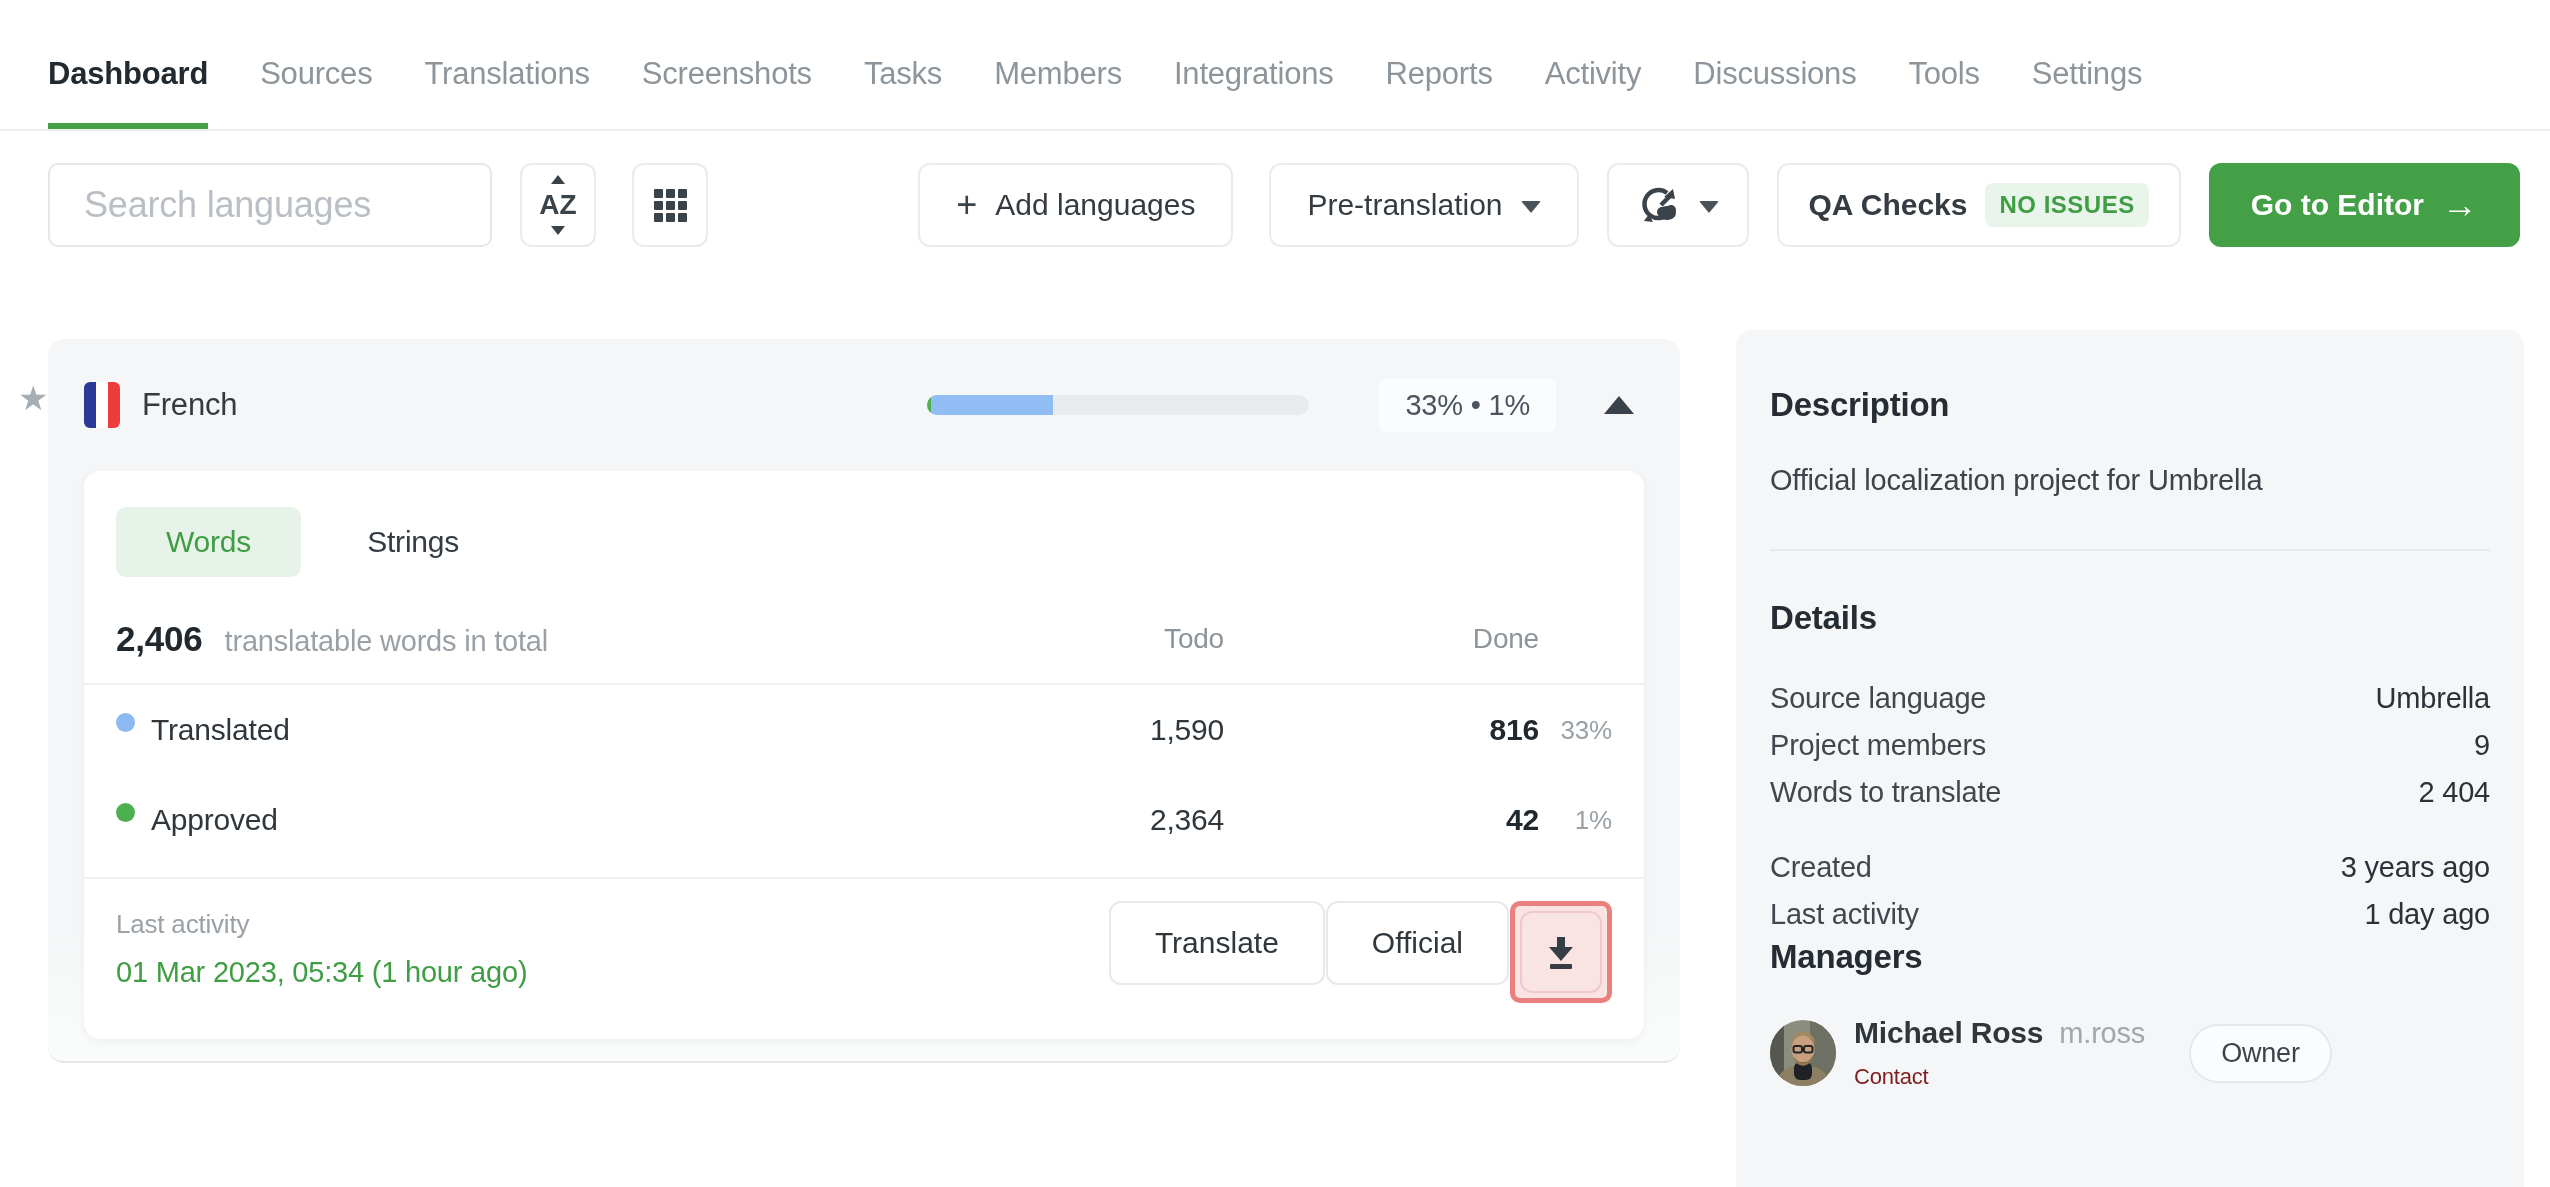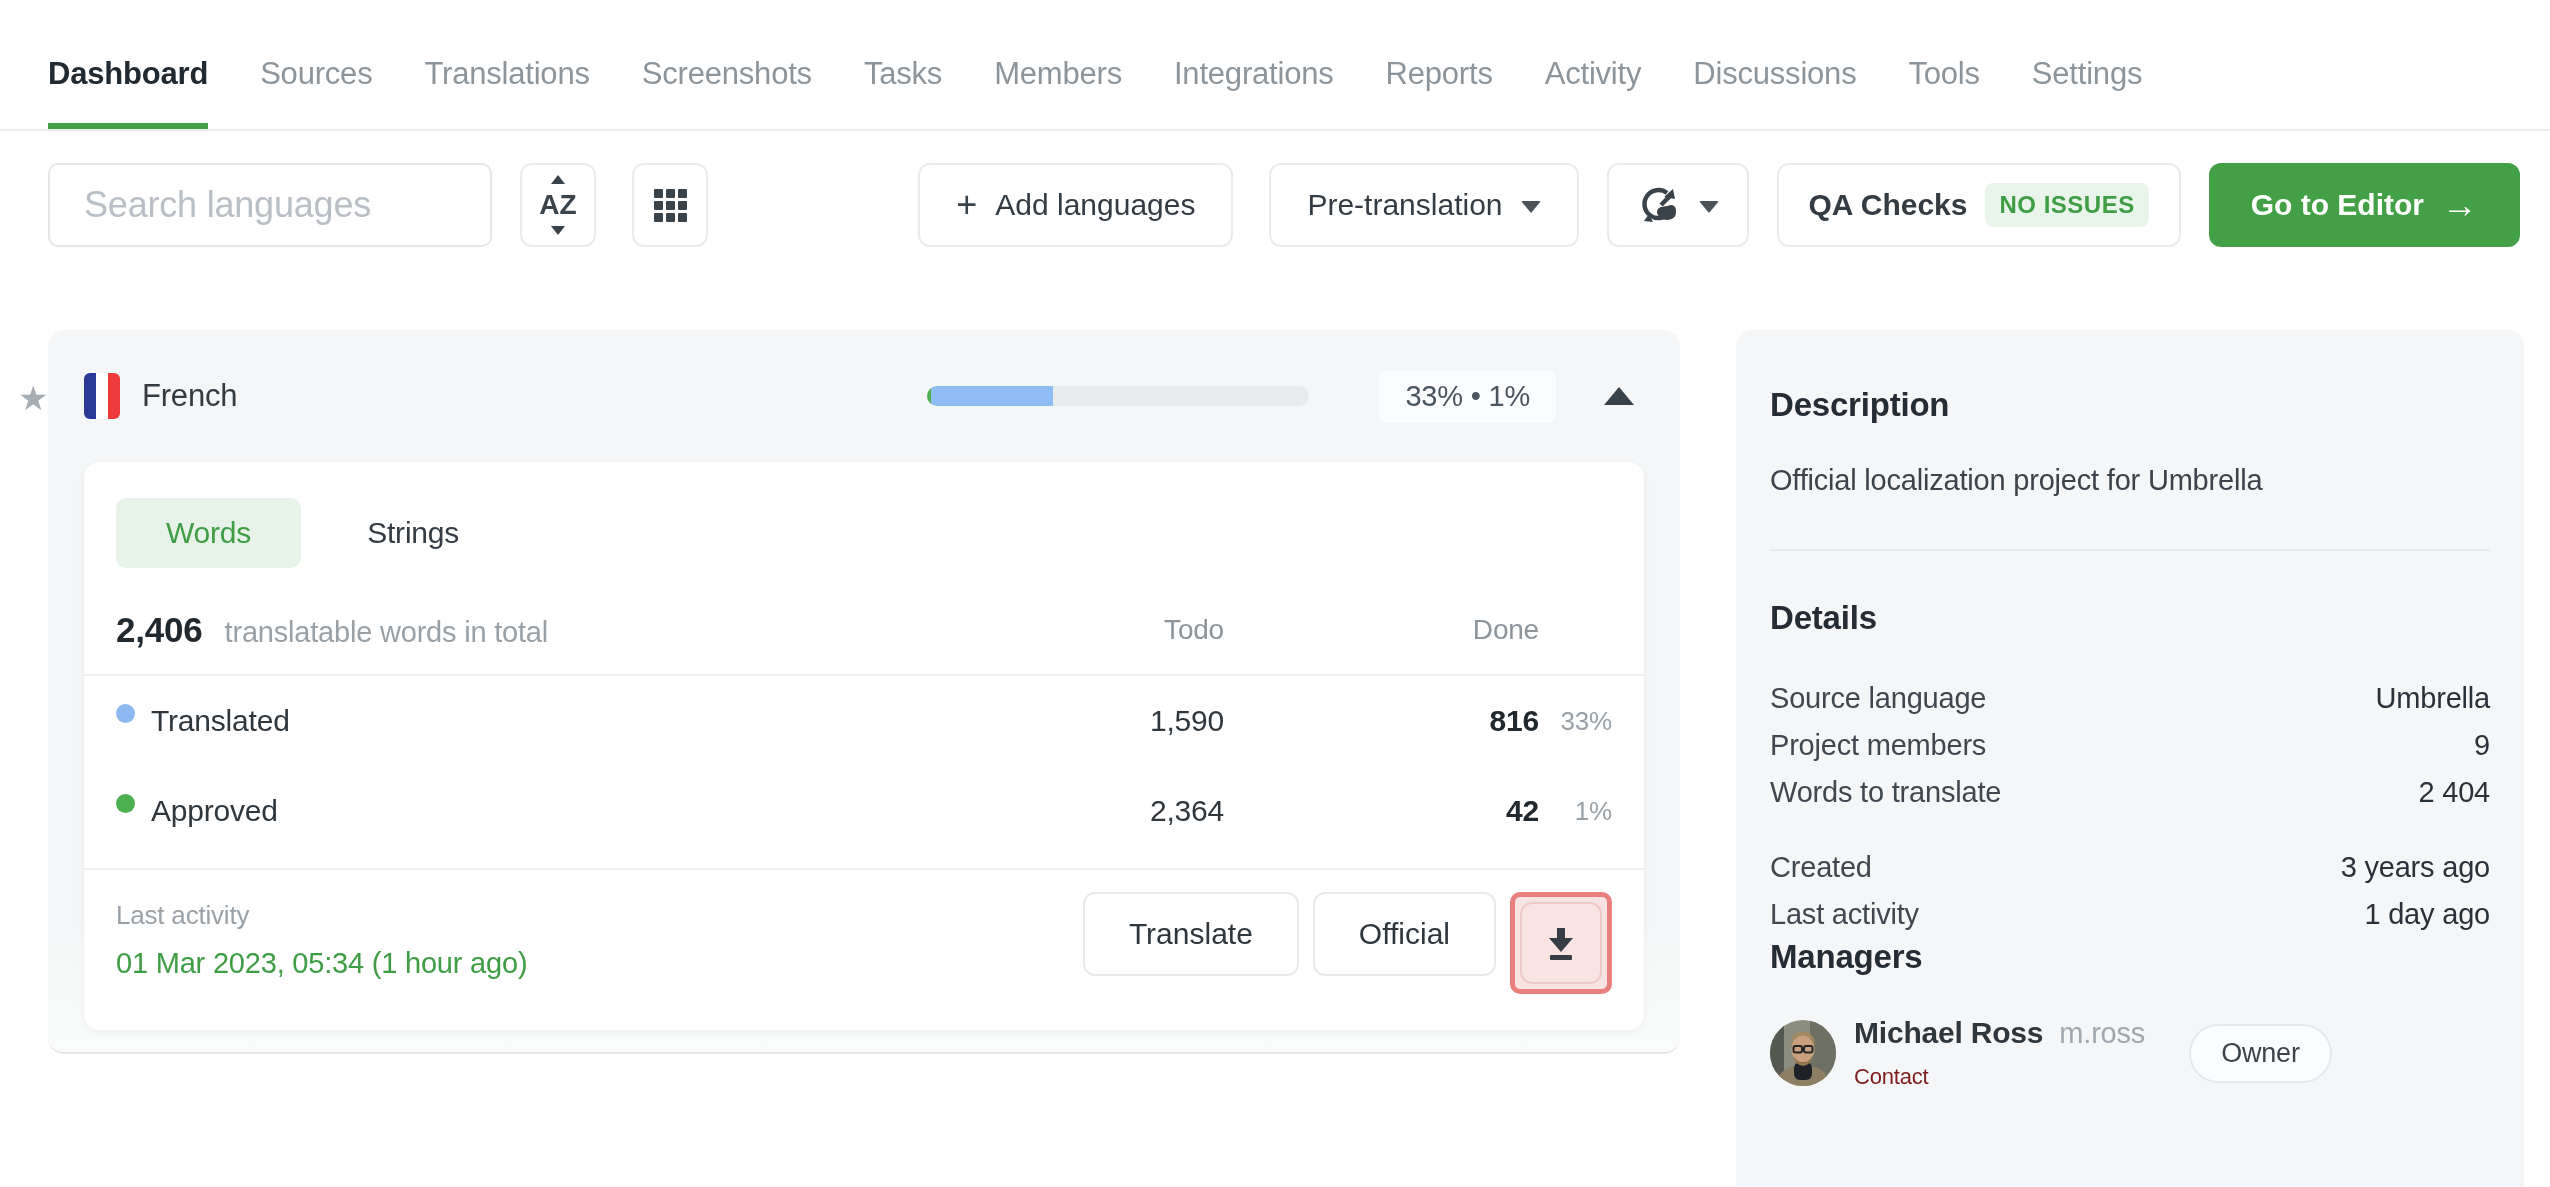--- a/index.html
+++ b/index.html
@@ -72,21 +72,21 @@
   .editor-btn {
     background:#43a047; border-color:#43a047; color:#fff; font-weight:700; padding:0 40px;
   }
   .editor-arrow { font-size:36px; font-weight:400; line-height:1; }
 
   
   .fav-star { position:absolute; left:18px; top:378px; font-size:34px; color:#a6adb3; cursor:pointer; }
 
   
   .lang-card {
-    position:absolute; left:48px; top:330px; width:1632px; height:724px;
+    position:absolute; left:48px; top:339px; width:1632px; height:724px;
     background:linear-gradient(#f5f6f7 0%,#f5f6f7 82%,#fafbfb 100%);
     border-radius:16px; border-bottom:2px solid #e4e6e8;
   }
   .lang-header { height:132px; display:flex; align-items:center; padding:0 36px; }
   .flag {
     width:36px; height:46px; border-radius:6px; overflow:hidden; display:flex;
     box-shadow:inset 0 0 0 1px rgba(0,0,0,.08);
   }
   .flag i { flex:1; } .flag .b{background:#2c3a97;} .flag .w{background:#fff;} .flag .r{background:#ee3b3b;}
   .lang-name { font-size:31px; color:#333a40; margin-left:22px; }
@@ -130,21 +130,21 @@
   .dot-blue { background:#8cb9f1; } .dot-green { background:#4caf50; }
   .num { font-size:30px; color:#2f363c; }
   .num-bold { font-weight:700; color:#21282e; }
   .pct { font-size:26px; color:#9aa1a7; }
   .stats-footer {
     position:absolute; left:0; right:0; bottom:0; height:162px;
     border-top:2px solid #eef0f1; padding:22px 32px 0; display:flex;
   }
   .activity-label { font-size:26px; color:#9aa1a7; margin-top:8px; }
   .activity-date { font-size:29px; color:#3f9d44; margin-top:16px; }
-  .footer-actions { margin-left:auto; display:flex; align-items:flex-start; gap:14px; }
+  .footer-actions { margin-left:auto; display:flex; align-items:flex-start; gap:1px; }
   .action-btn {
     height:84px; padding:0 44px; border:2px solid #e7e9ea; border-radius:12px; background:#fff;
     font-family:inherit; font-size:30px; color:#2f363c; cursor:pointer;
   }
   .dl-highlight {
     border:5px solid #e9807e; background:#fae3e3; border-radius:10px; padding:5px;
   }
   .dl-btn {
     width:82px; height:82px; border:2px solid #efc9c9; border-radius:12px;
     background:transparent; display:flex; align-items:center; justify-content:center; cursor:pointer;

